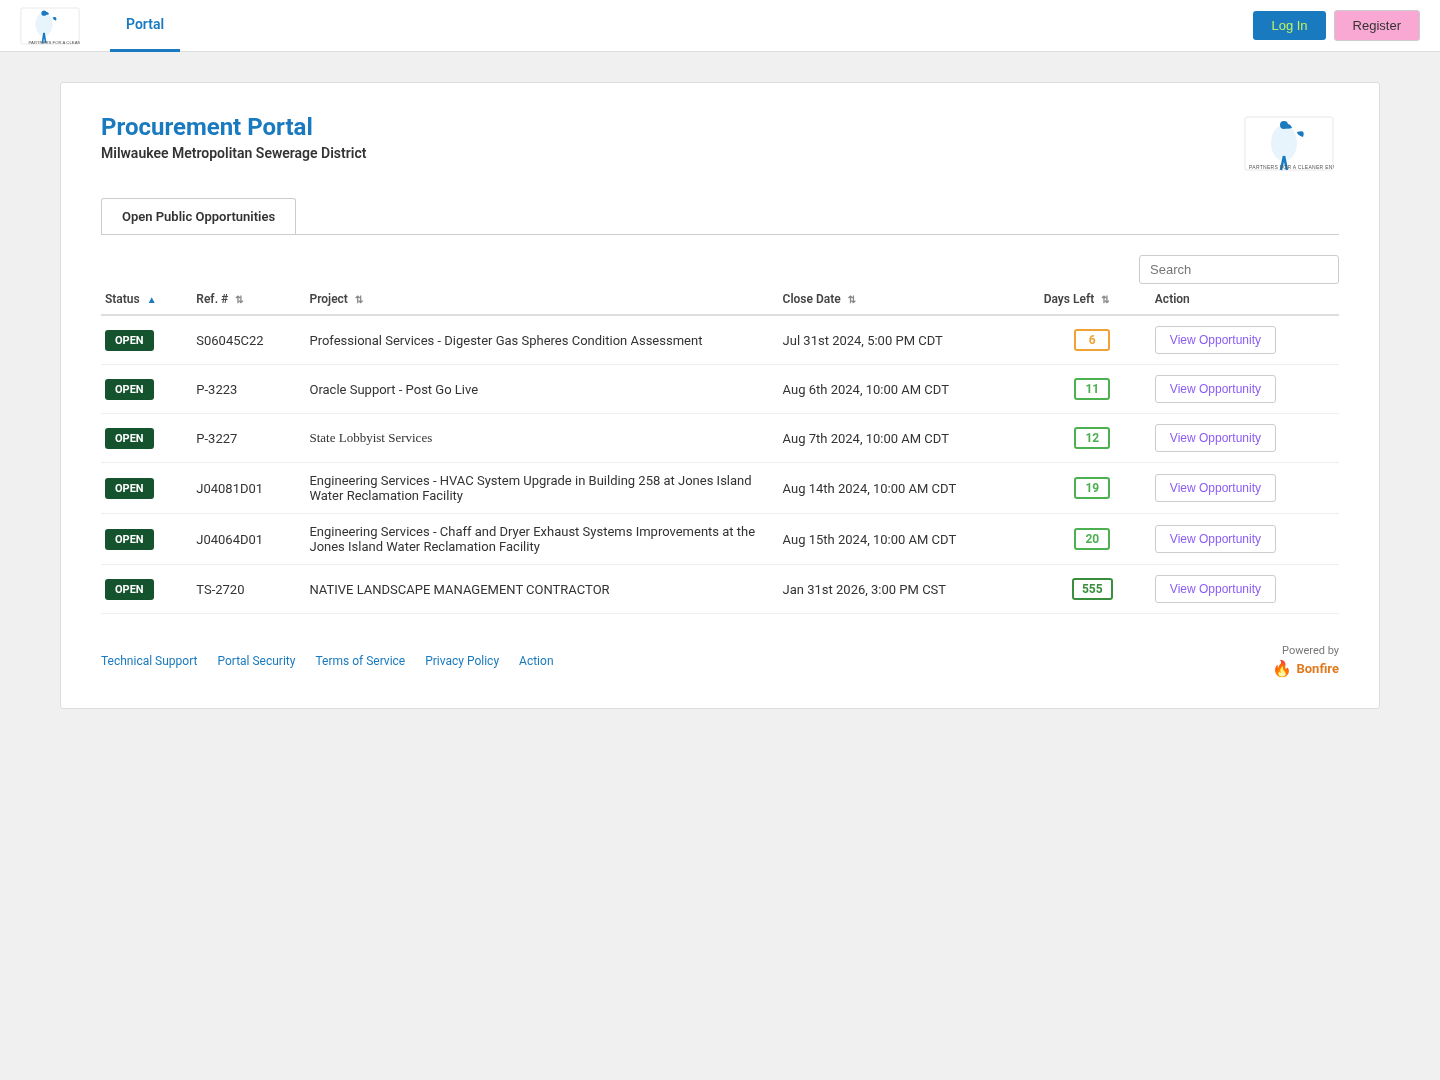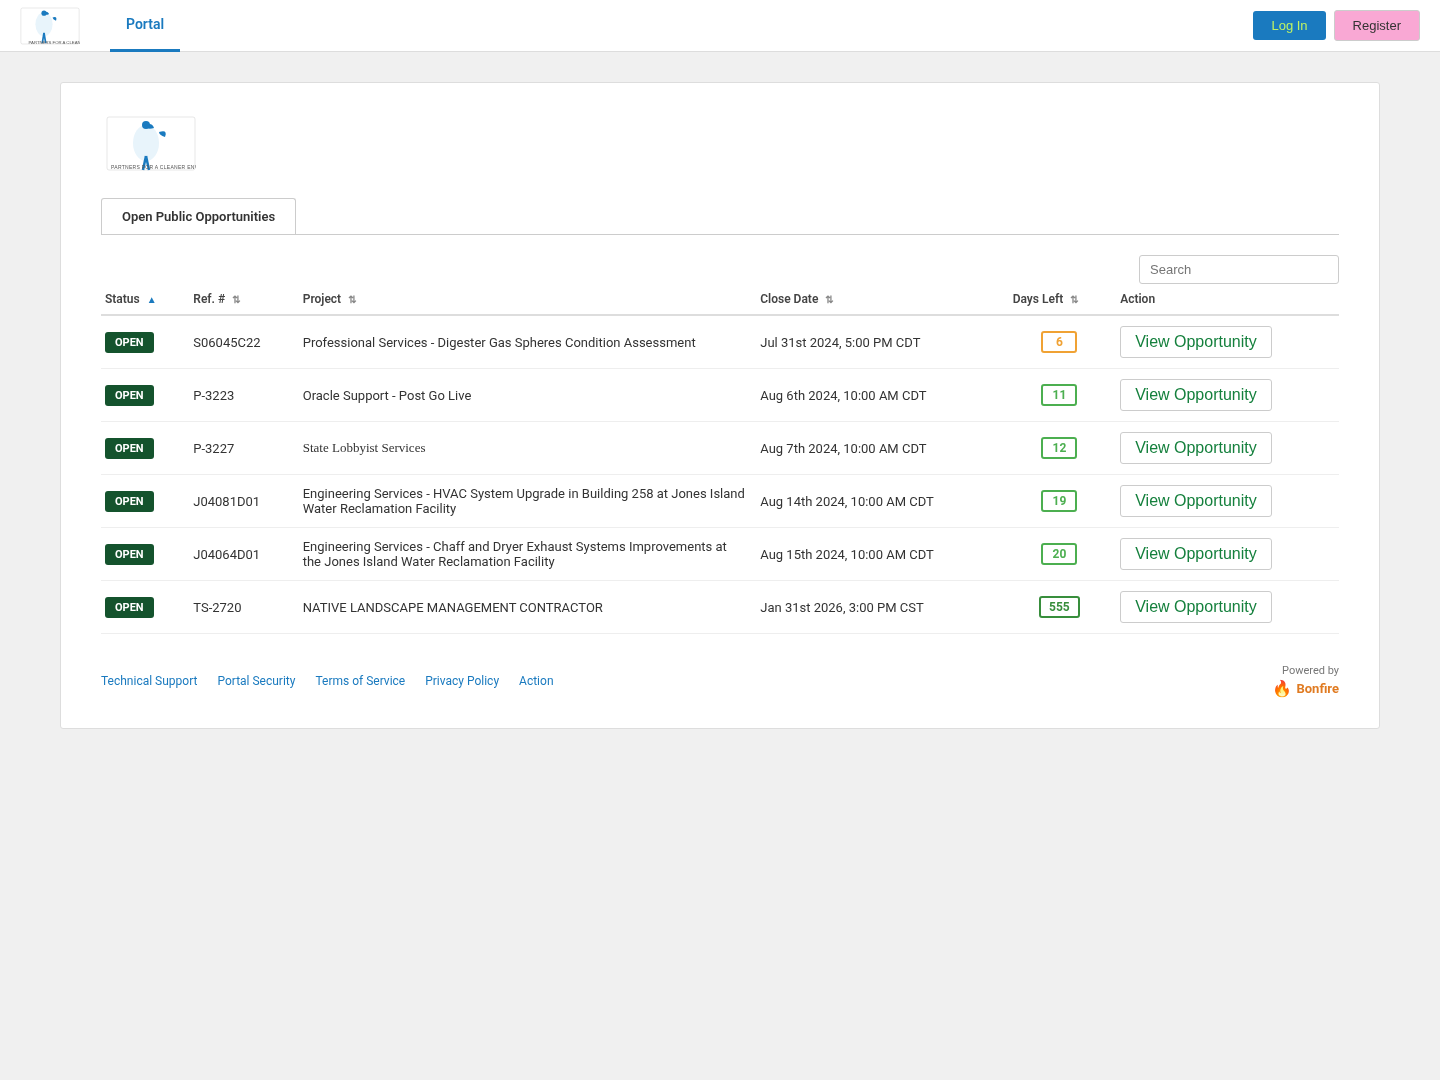--- a/index.html
+++ b/index.html
@@ -201,25 +201,25 @@
       min-width: 36px;
       text-align: center;
     }
     .days-badge.orange { border-color: #f0a234; color: #f0a234; }
     .days-badge.green { border-color: #4caf50; color: #4caf50; }
     .days-badge.green-dark { border-color: #388e3c; color: #388e3c; }
 
     
     .btn-view {
       background: #fff;
-      color: #15803d;
+      color: #8b5cf6;
       border: 1px solid #ccc;
       padding: 6px 14px;
       border-radius: 3px;
-      font-size: 16px;
+      font-size: 12px;
       cursor: pointer;
       white-space: nowrap;
     }
 
     
     .footer-links {
       margin-top: 30px;
       display: flex;
       align-items: center;
       gap: 20px;
@@ -285,20 +285,24 @@
   <div class="topnav-right">
     <button class="btn-login">Log In</button>
     <button class="btn-register">Register</button>
   </div>
 </nav>
 
 <div class="page-wrapper">
   <div class="card">
 
     <div class="portal-header">
+      <div>
+        <div class="portal-title">Procurement Portal</div>
+        <div class="portal-subtitle">Milwaukee Metropolitan Sewerage District</div>
+      </div>
       <div class="portal-logo-area">
         <div class="portal-logo-box">
           <svg width="90" height="55" viewBox="0 0 90 55" xmlns="http://www.w3.org/2000/svg">
             <rect x="1" y="1" width="88" height="53" rx="2" fill="#fff" stroke="#ccc" stroke-width="0.5"></rect>
             <g>
               <ellipse cx="40" cy="27" rx="13" ry="18" fill="#e8f4fb"></ellipse>
               <path d="M40 9 Q46 6 48 12 Q42 14 40 11 Z" fill="#1a7abf"></path>
               <path d="M53 16 Q62 13 59 21 Q53 19 53 16 Z" fill="#1a7abf"></path>
               <line x1="40" y1="40" x2="37" y2="54" stroke="#1a7abf" stroke-width="2.5"></line>
               <line x1="40" y1="40" x2="43" y2="54" stroke="#1a7abf" stroke-width="2.5"></line>

